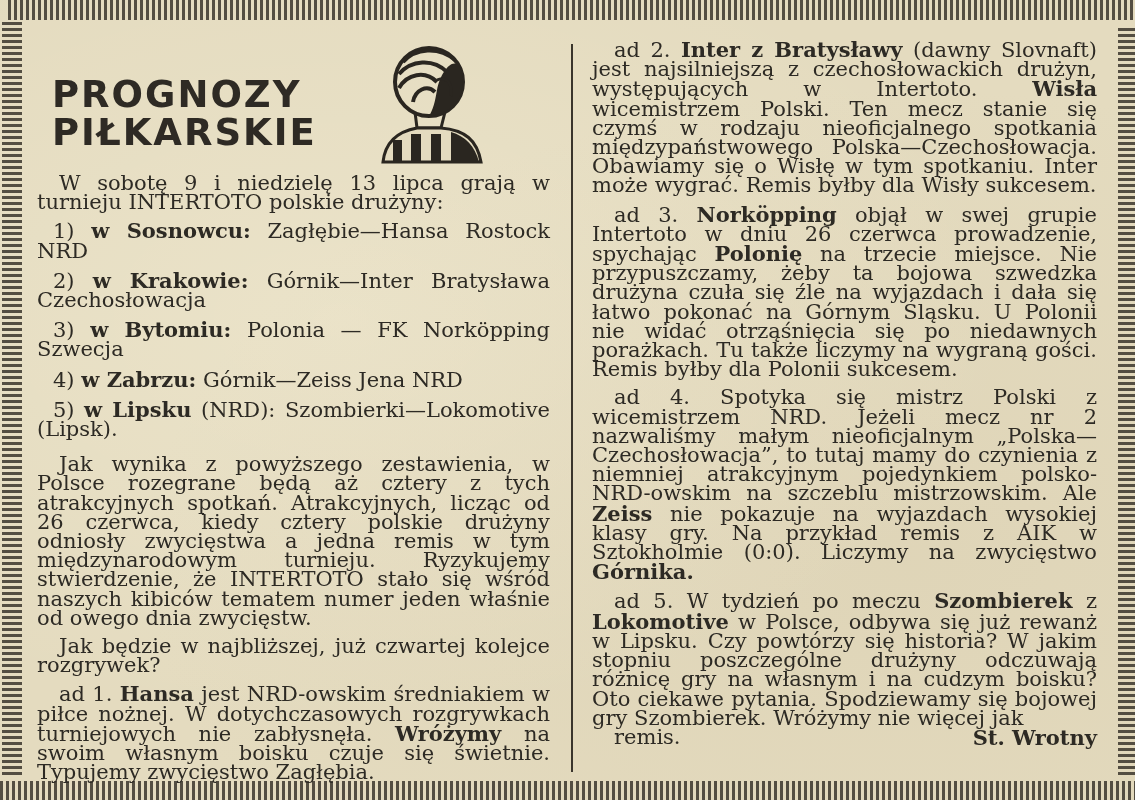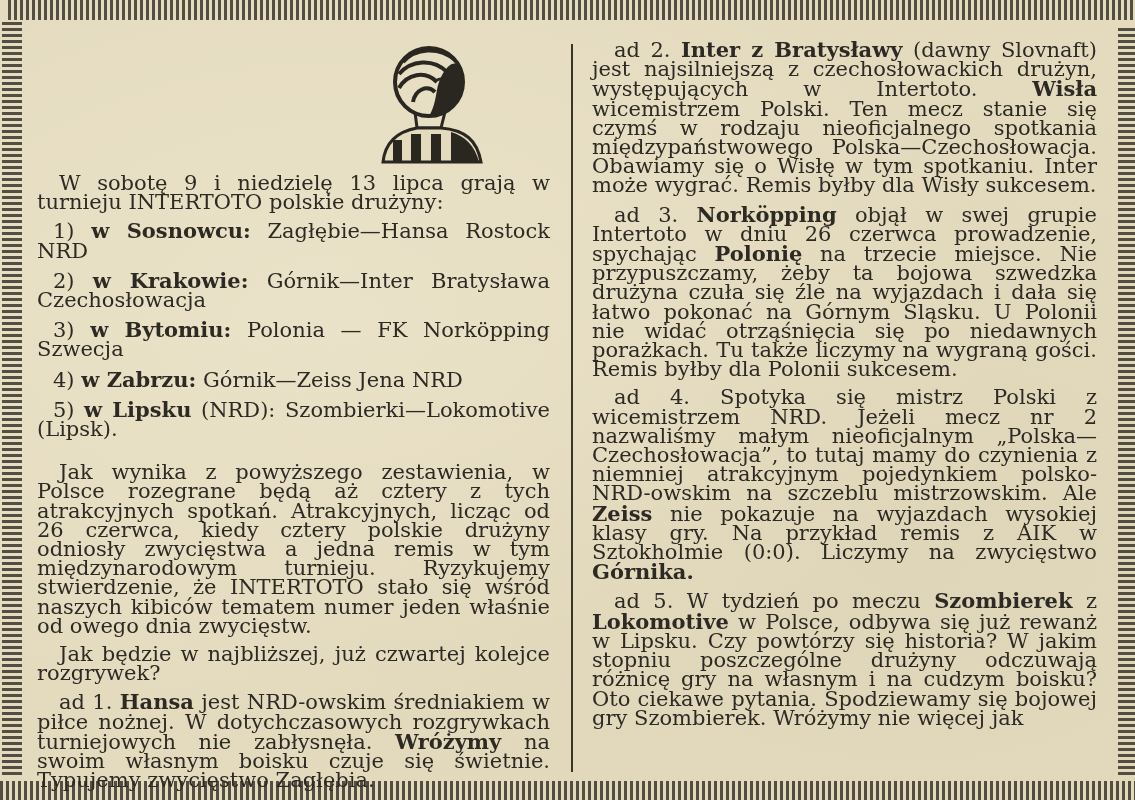--- a/index.html
+++ b/index.html
@@ -106,20 +106,24 @@
 <body>
 
 <div class="paper">
 
   <div class="border-top"></div>
   <div class="border-left"></div>
   <div class="border-right"></div>
   <div class="border-bottom"></div>
   <div class="col-divider"></div>
 
+  <div class="title">
+    <div>PROGNOZY</div>
+    <div>PIŁKARSKIE</div>
+  </div>
 
   <div class="illustration">
     <svg width="120" height="125" viewBox="0 0 120 125" xmlns="http://www.w3.org/2000/svg">
 
       <circle cx="54" cy="42" r="34" fill="none" stroke="#2a2620" stroke-width="4"></circle>
       <path d="M54 76 C 82 74, 92 50, 86 30 C 80 14, 66 30, 62 50 C 60 62, 58 70, 54 76 Z" fill="#2a2620"></path>
       <path d="M28 22 C 40 8, 64 6, 80 20" fill="none" stroke="#2a2620" stroke-width="4"></path>
       <path d="M24 34 C 36 20, 58 18, 72 32" fill="none" stroke="#2a2620" stroke-width="4"></path>
       <path d="M24 48 C 32 34, 50 30, 62 42" fill="none" stroke="#2a2620" stroke-width="4"></path>
       <path d="M38 62 C 40 50, 52 44, 60 52" fill="none" stroke="#2a2620" stroke-width="4"></path>
@@ -139,32 +143,36 @@
     <p><span>W sobotę 9 i niedzielę 13 lipca grają w turnieju INTERTOTO polskie drużyny:</span></p>
 
     <p class="list-item"><span>1)</span> <b>w Sosnowcu:</b> <span>Zagłębie—Hansa Rostock NRD</span></p>
 
     <p class="list-item"><span>2)</span> <b>w Krakowie:</b> <span>Górnik—Inter Bratysława Czechosłowacja</span></p>
 
     <p class="list-item"><span>3)</span> <b>w Bytomiu:</b> <span>Polonia — FK Norköpping Szwecja</span></p>
 
     <p class="list-item"><span>4)</span> <b>w Zabrzu:</b> <span>Górnik—Zeiss Jena NRD</span></p>
 
-    <p class="list-item" style="margin-bottom:24px"><span>5)</span> <b>w Lipsku</b> <span>(NRD): Szombierki—Lokomotive (Lipsk).</span></p>
+    <p class="list-item" style="margin-bottom:16px"><span>5)</span> <b>w Lipsku</b> <span>(NRD): Szombierki—Lokomotive (Lipsk).</span></p>
 
     <p>Jak wynika z powyższego zestawienia, w Polsce rozegrane będą aż cztery z tych atrakcyjnych spotkań. Atrakcyjnych, licząc od 26 czerwca, kiedy cztery polskie drużyny odniosły zwycięstwa a jedna remis w tym międzynarodowym turnieju. Ryzykujemy stwierdzenie, że INTERTOTO stało się wśród naszych kibiców tematem numer jeden właśnie od owego dnia zwycięstw.</p>
 
     <p>Jak będzie w najbliższej, już czwartej kolejce rozgrywek?</p>
 
     <p><span>ad 1.</span> <b>Hansa</b> <span>jest NRD-owskim średniakiem w piłce nożnej. W dotychczasowych rozgrywkach turniejowych nie zabłysnęła.</span> <b>Wróżymy</b> <span>na swoim własnym boisku czuje się świetnie. Typujemy zwycięstwo Zagłębia.</span></p>
   </div>
 
   <div class="col col-right">
     <p><span>ad 2.</span> <b>Inter z Bratysławy</b> <span>(dawny Slovnaft) jest najsilniejszą z czechosłowackich drużyn, występujących w Intertoto.</span> <b>Wisła</b> <span>wicemistrzem Polski. Ten mecz stanie się czymś w rodzaju nieoficjalnego spotkania międzypaństwowego Polska—Czechosłowacja. Obawiamy się o Wisłę w tym spotkaniu. Inter może wygrać. Remis byłby dla Wisły sukcesem.</span></p>
 
     <p><span>ad 3.</span> <b>Norköpping</b> <span>objął w swej grupie Intertoto w dniu 26 czerwca prowadzenie, spychając</span> <b>Polonię</b> <span>na trzecie miejsce. Nie przypuszczamy, żeby ta bojowa szwedzka drużyna czuła się źle na wyjazdach i dała się łatwo pokonać na Górnym Śląsku. U Polonii nie widać otrząśnięcia się po niedawnych porażkach. Tu także liczymy na wygraną gości. Remis byłby dla Polonii sukcesem.</span></p>
 
     <p><span>ad 4.</span> <span>Spotyka się mistrz Polski z wicemistrzem NRD. Jeżeli mecz nr 2 nazwaliśmy małym nieoficjalnym „Polska—Czechosłowacja”, to tutaj mamy do czynienia z niemniej atrakcyjnym pojedynkiem polsko-NRD-owskim na szczeblu mistrzowskim. Ale</span> <b>Zeiss</b> <span>nie pokazuje na wyjazdach wysokiej klasy gry. Na przykład remis z AIK w Sztokholmie (0:0). Liczymy na zwycięstwo</span> <b>Górnika.</b></p>
 
     <p><span>ad 5.</span> <span>W tydzień po meczu</span> <b>Szombierek</b> <span>z</span> <b>Lokomotive</b> <span>w Polsce, odbywa się już rewanż w Lipsku. Czy powtórzy się historia? W jakim stopniu poszczególne drużyny odczuwają różnicę gry na własnym i na cudzym boisku? Oto ciekawe pytania. Spodziewamy się bojowej gry Szombierek. Wróżymy nie więcej jak</span></p>
+    <p class="signature-line" style="margin-top:-9px">
+        <span>remis.</span>
+        <span class="signature">St. Wrotny</span>
+      </p>
   </div>
 
 </div>
 
 </body></html>

